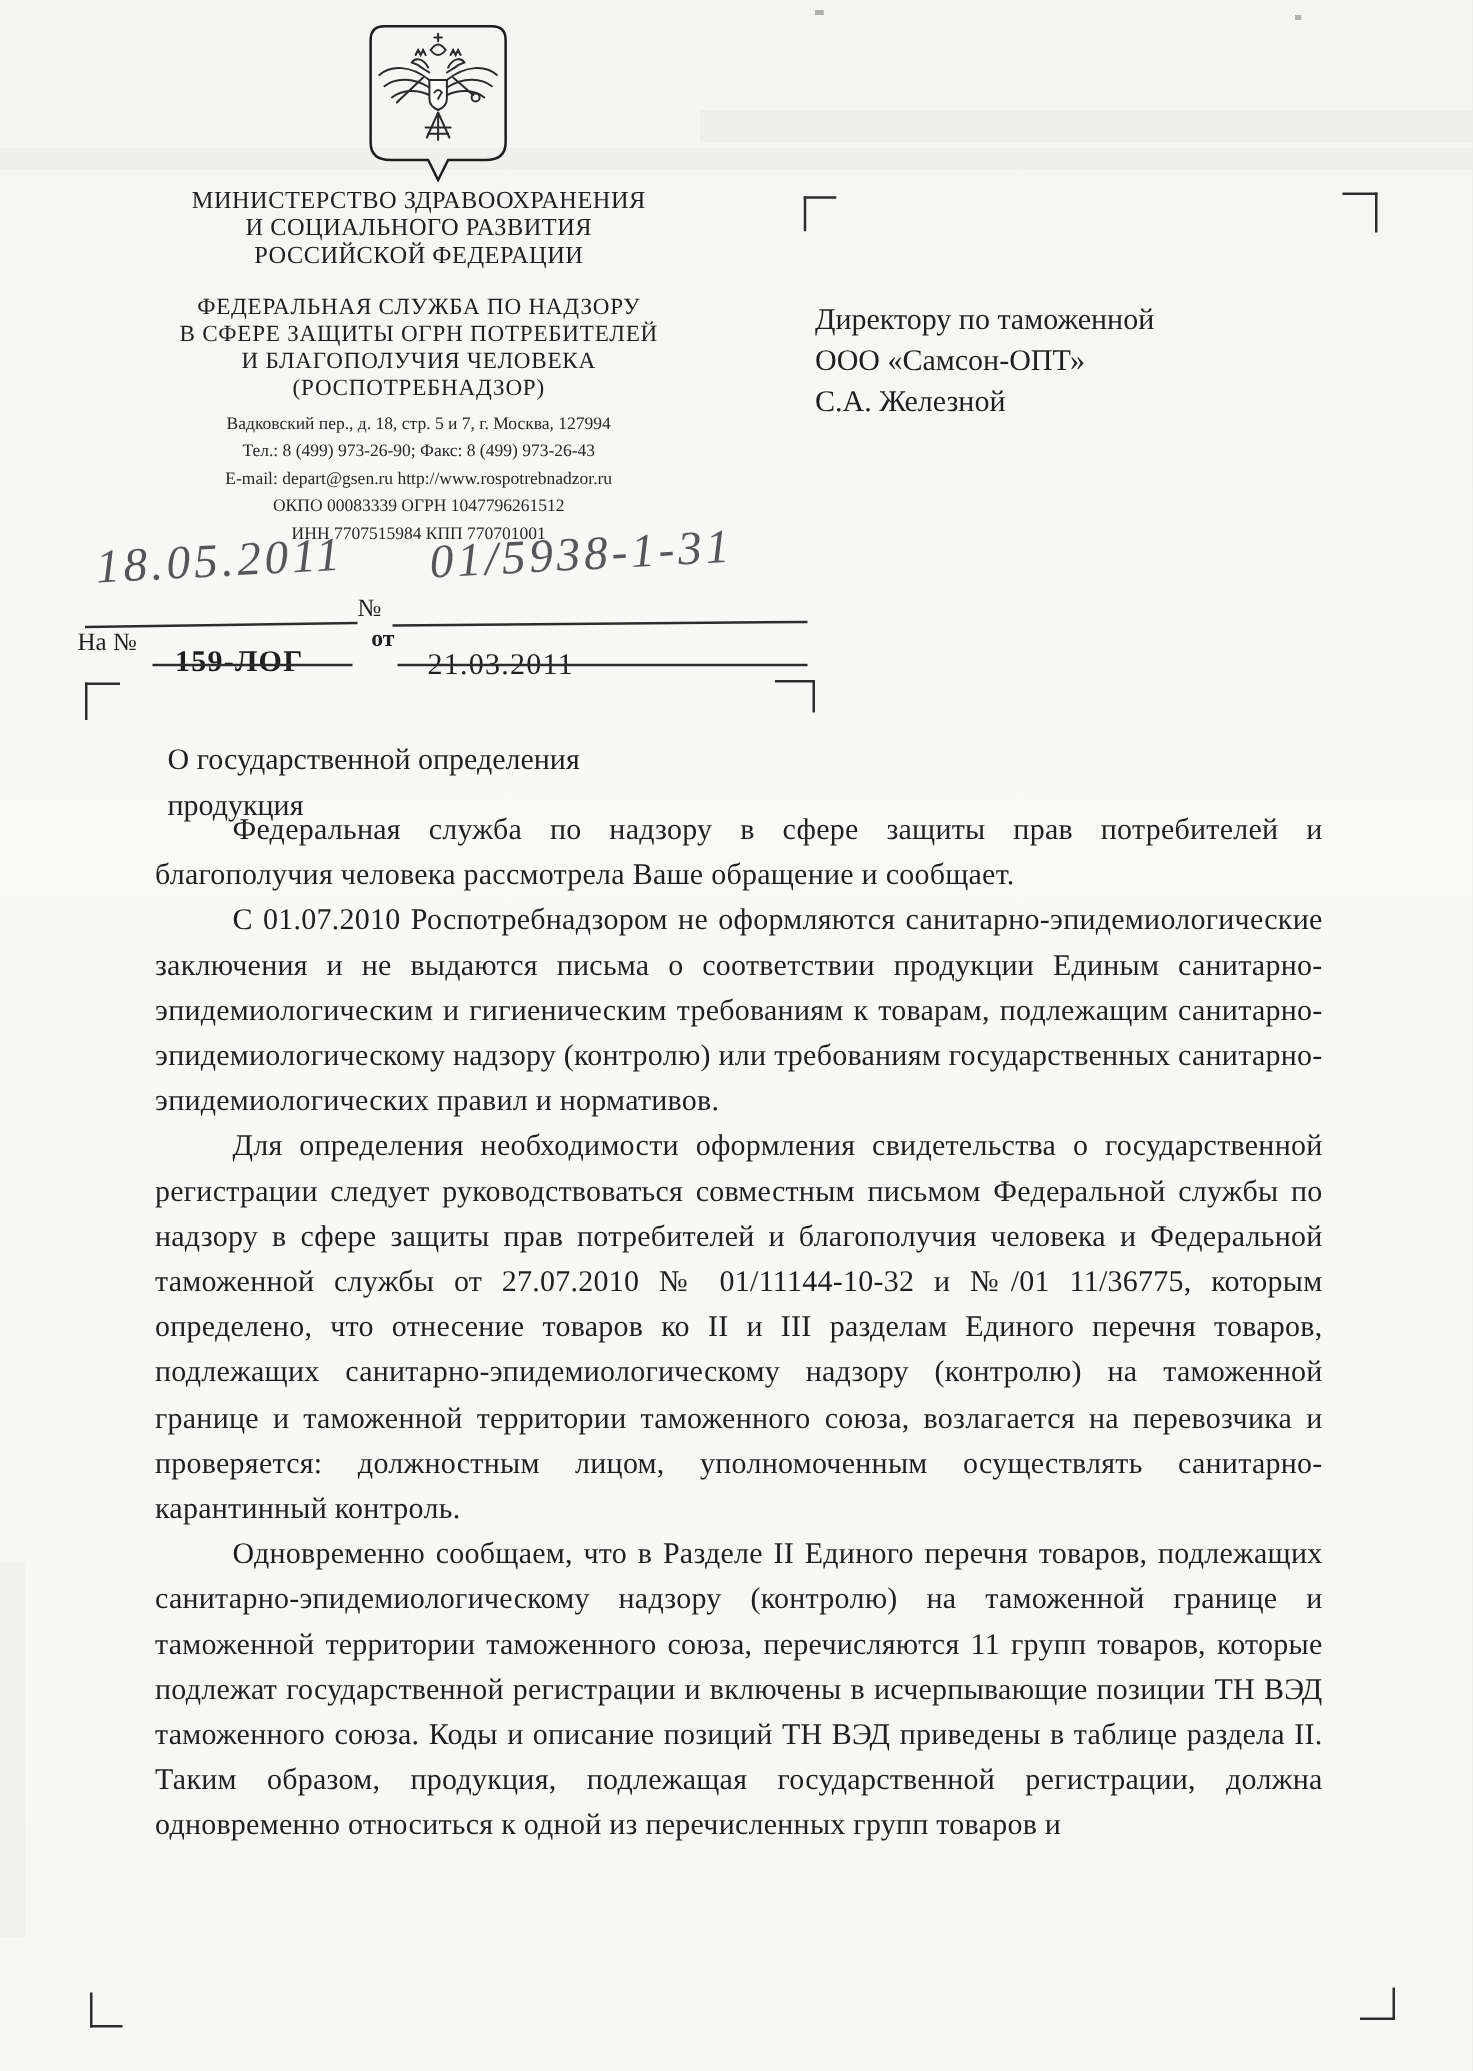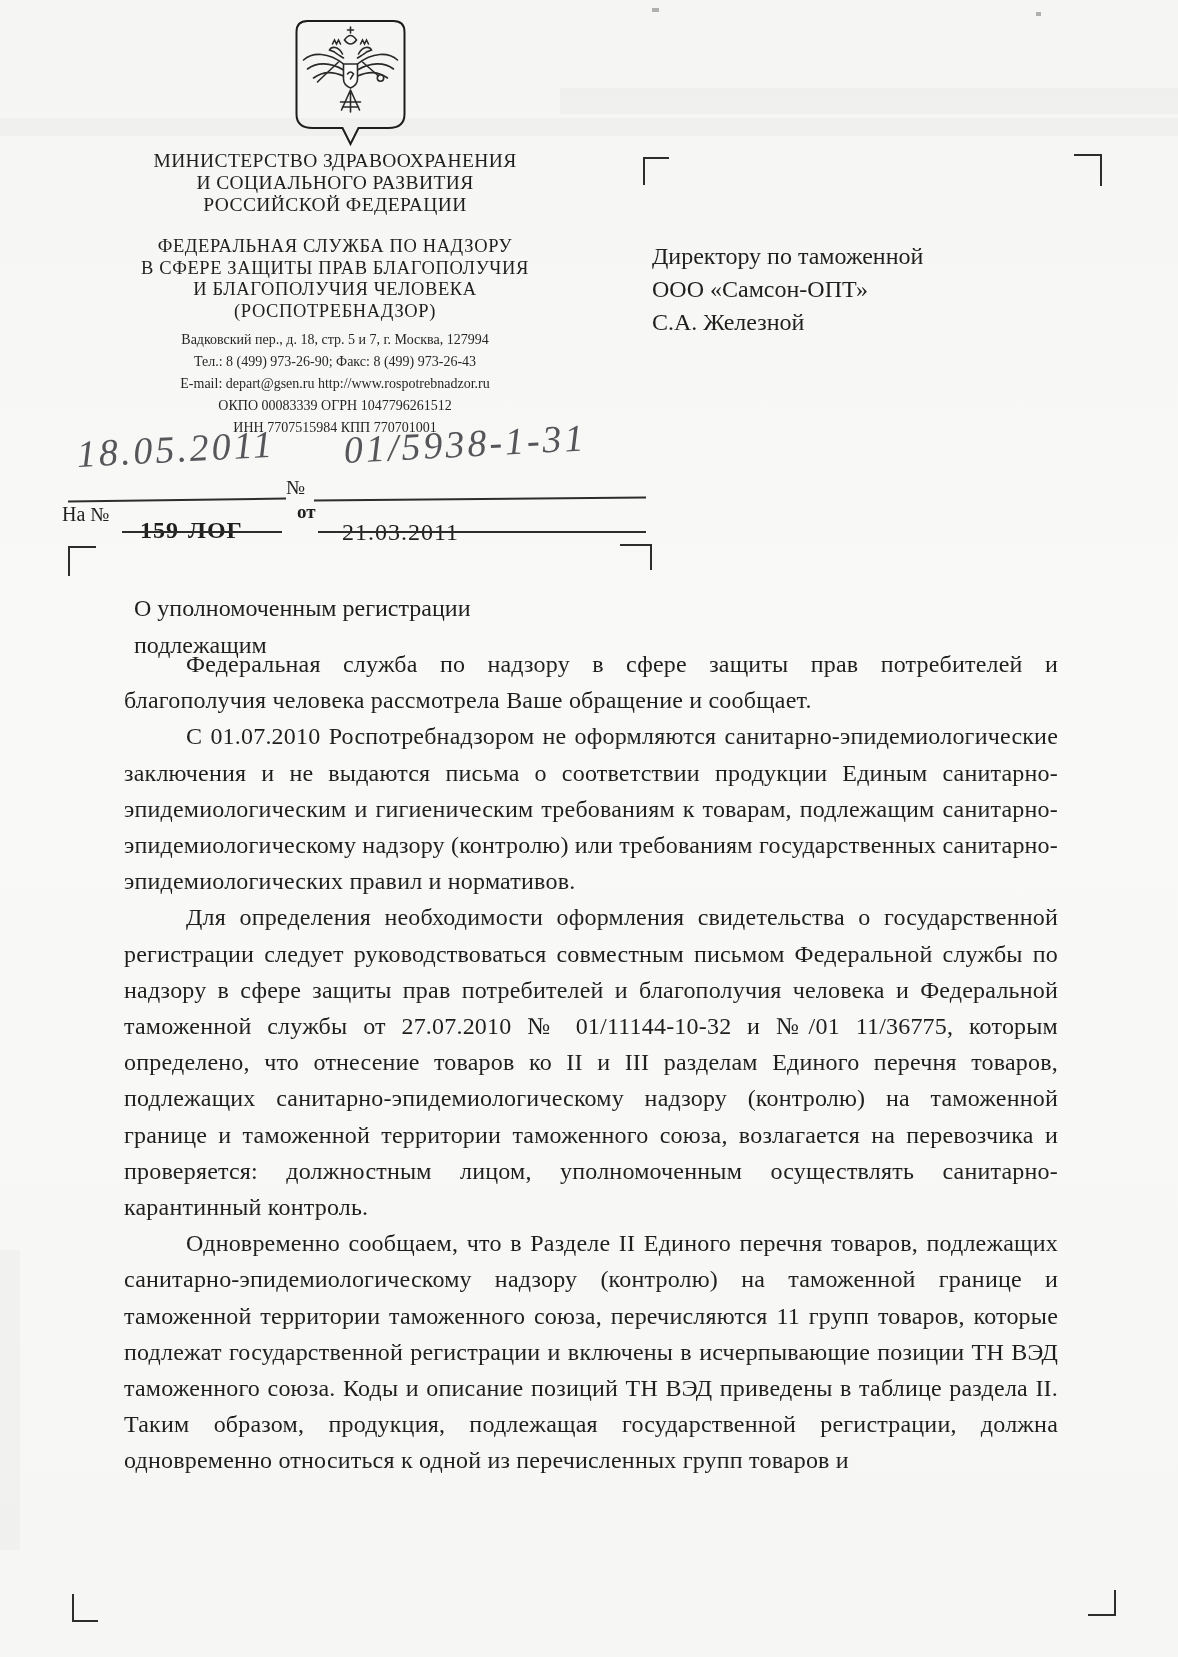--- a/index.html
+++ b/index.html
@@ -92,21 +92,21 @@
   </div>
 
   <div class="abs ministry">
     <div>МИНИСТЕРСТВО ЗДРАВООХРАНЕНИЯ</div>
     <div>И СОЦИАЛЬНОГО РАЗВИТИЯ</div>
     <div>РОССИЙСКОЙ ФЕДЕРАЦИИ</div>
   </div>
 
   <div class="abs agency">
     <div>ФЕДЕРАЛЬНАЯ СЛУЖБА ПО НАДЗОРУ</div>
-    <div>В СФЕРЕ ЗАЩИТЫ ПРАВ БЛАГОПОЛУЧИЯ</div>
+    <div>В СФЕРЕ ЗАЩИТЫ ОГРН ПОТРЕБИТЕЛЕЙ</div>
     <div>И БЛАГОПОЛУЧИЯ ЧЕЛОВЕКА</div>
     <div>(РОСПОТРЕБНАДЗОР)</div>
   </div>
 
   <div class="abs addr">
     <div>Вадковский пер., д. 18, стр. 5 и 7,  г. Москва, 127994</div>
     <div>Тел.: 8 (499) 973-26-90; Факс: 8 (499) 973-26-43</div>
     <div>E-mail: depart@gsen.ru  http://www.rospotrebnadzor.ru</div>
     <div>ОКПО 00083339  ОГРН 1047796261512</div>
     <div>ИНН 7707515984  КПП 770701001</div>
@@ -133,22 +133,22 @@
   <div class="abs rline" style="left:122px;top:531px;width:160px;"></div>
 
   <div class="abs lbl" style="left:297px;top:501px;font-size:19px;font-weight:bold;">от</div>
   <div class="abs printed-ref" style="left:342px;top:519px;">21.03.2011</div>
   <div class="abs rline" style="left:318px;top:531px;width:328px;"></div>
 
   <div class="abs corner c-tl" style="left:68px;top:546px;width:26px;height:28px;"></div>
   <div class="abs corner c-tr" style="left:620px;top:544px;width:30px;height:24px;"></div>
 
   <div class="abs subject">
-    <div>О уполномоченным регистрации</div>
-    <div>подлежащим</div>
+    <div>О государственной определения</div>
+    <div>продукция</div>
   </div>
 
   <div class="abs body-text">
     <p>Федеральная служба по надзору в сфере защиты прав потребителей и благополучия человека рассмотрела Ваше обращение и сообщает.</p>
     <p>С 01.07.2010 Роспотребнадзором не оформляются санитарно-эпидемиологические заключения и не выдаются письма о соответствии продукции Единым санитарно-эпидемиологическим и гигиеническим требованиям к товарам, подлежащим санитарно-эпидемиологическому надзору (контролю) или требованиям государственных санитарно-эпидемиологических правил и нормативов.</p>
     <p>Для определения необходимости оформления свидетельства о государственной регистрации следует руководствоваться совместным письмом Федеральной службы по надзору в сфере защиты прав потребителей и благополучия человека и Федеральной таможенной службы от 27.07.2010 № 01/11144-10-32 и №/01 11/36775, которым определено, что отнесение товаров ко II и III разделам Единого перечня товаров, подлежащих санитарно-эпидемиологическому надзору (контролю) на таможенной границе и таможенной территории таможенного союза, возлагается на перевозчика и проверяется: должностным лицом, уполномоченным осуществлять санитарно-карантинный контроль.</p>
     <p>Одновременно сообщаем, что в Разделе II Единого перечня товаров, подлежащих санитарно-эпидемиологическому надзору (контролю) на таможенной границе и таможенной территории таможенного союза, перечисляются 11 групп товаров, которые подлежат государственной регистрации и включены в исчерпывающие позиции ТН ВЭД таможенного союза. Коды и описание позиций ТН ВЭД приведены в таблице раздела II. Таким образом, продукция, подлежащая государственной регистрации, должна одновременно относиться к одной из перечисленных групп товаров и</p>
   </div>
 
   <div class="abs corner c-bl" style="left:72px;top:1594px;"></div>

